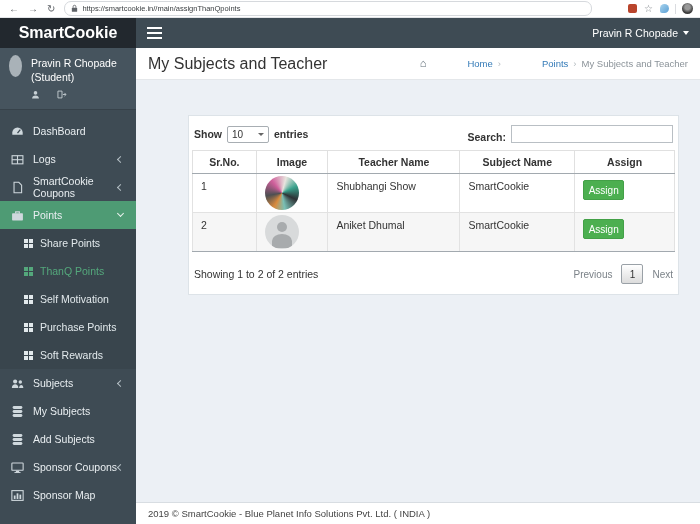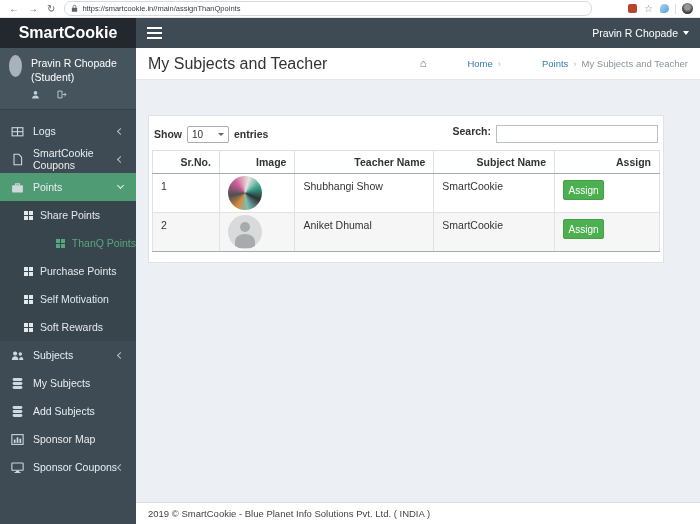--- a/index.html
+++ b/index.html
@@ -41,55 +41,55 @@
   .chev { position:absolute; right:13px; top:12px; width:5px; height:5px;
           border-left:1.5px solid #b6c0c6; border-bottom:1.5px solid #b6c0c6; }
   .chev-l { transform:rotate(45deg); }
   .chev-d { transform:rotate(-45deg); border-color:#eaf2ee; top:10px; }
   .submenu { background:#39454d; }
   .smi { height:28px; display:flex; align-items:center; padding-left:24px;
          color:#e2e9ec; font-size:10.5px; cursor:pointer; }
   .grid-ic { width:4px; height:4px; background:currentColor; display:inline-block; margin-right:12px;
              box-shadow:5px 0 0 currentColor, 0 5px 0 currentColor, 5px 5px 0 currentColor;
              position:relative; top:-2px; }
-  .smi.active { color:#54a87c;justify-content:flex-end; }
+  .smi.active { color:#54a87c; }
 
   
   .main { position:absolute; top:18px; left:136px; width:564px; height:506px; background:#ecf0f5; }
   .topbar { height:30px; background:#3e4b54; display:flex; align-items:center; padding:0 11px; }
   .hamburger { width:15px; display:flex; flex-direction:column; gap:2.5px; cursor:pointer; }
   .hamburger span { height:2.5px; background:#fff; }
   .topuser { margin-left:auto; color:#fff; font-size:10.5px; display:flex; align-items:center;
              gap:5px; cursor:pointer; }
   .caret-down { width:0; height:0; border-left:3.5px solid transparent; border-right:3.5px solid transparent;
                 border-top:4px solid #fff; }
 
   .pagehead { height:32px; background:#fff; display:flex; align-items:center; padding:0 12px;
               border-bottom:1px solid #e4e7ea; }
   .pagehead h1 { font-size:16px; font-weight:400; color:#333; }
   .breadcrumb { margin-left:auto; font-size:9.5px; display:flex; align-items:center; gap:5px; }
   .breadcrumb a { color:#337ab7; text-decoration:none; cursor:pointer;margin-left:36px; }
   .home-ic { color:#5f6d77; font-size:11px; line-height:1; }
   .bsep { color:#b0b8bd; }
   .bcur { color:#8b9399; }
 
-  .content { padding:35px 36px 0 12px; height:398px; }
+  .content { padding:35px 21px 0 12px; height:398px;margin-left:40px; }
   .panel { background:#fff; border:1px solid #dde3e8; padding:8px 3px 10px 3px; }
   .controls { display:flex; align-items:center; height:20px; margin:0 2px 6px 2px;
               font-size:10.5px; color:#333; font-weight:700; }
   .select { border:1px solid #a8aeb3; border-radius:2px; height:17px; width:42px; margin:0 5px;
             display:flex; align-items:center; justify-content:space-between; padding:0 4px;
             font-size:10px; font-weight:400; cursor:pointer; background:#fff; }
   .sel-caret { width:0; height:0; border-left:3px solid transparent; border-right:3px solid transparent;
                border-top:3.5px solid #666; }
-  .searchbox { margin-left:auto; display:flex; align-items:flex-start; gap:5px; }
+  .searchbox { margin-left:auto; display:flex; align-items:flex-end; gap:5px; }
   .searchbox input { width:162px; height:18px; border:1px solid #b9bfc4; padding:0 4px; font-size:10px; }
 
   table { width:100%; border-collapse:collapse; font-size:10.5px; color:#333; }
-  thead th { border:1px solid #e0e0e0; border-bottom:1.5px solid #a2a9af; text-align:right;
+  thead th { border:1px solid #e0e0e0; border-bottom:1.5px solid #a2a9af; text-align:center;
              padding:5px 8px; height:22px; font-weight:700; }
   tbody td { border:1px solid #e2e2e2; padding:2px 8px; height:38px; vertical-align:middle; }
   tbody tr:last-child td { border-bottom:1.5px solid #a2a9af; }
   tr.even td { background:#f6f6f6; }
   .col-sr{width:13.2%} .col-img{width:14.9%} .col-tn{width:27.4%} .col-sn{width:23.8%} .col-as{width:20.7%}
   td.top { vertical-align:top; padding-top:6px; }
   .avatar { width:34px; height:34px; border-radius:50%; }
   .avatar.photo { background:conic-gradient(from 210deg,#d98a3c,#4d4f52 50deg,#cf5f9b 110deg,
                   #e8e4de 165deg,#39a18c 215deg,#2e3235 265deg,#7ac0b5 320deg,#d98a3c); }
   .avatar.ph { background:#d8dadb; position:relative; overflow:hidden; }
@@ -147,20 +147,27 @@
       <svg width="10" height="9" viewBox="0 0 11 10" stroke="currentColor" fill="none">
           <path d="M1 1.2h4.5v7.6H1z"></path>
           <path d="M6.5 5h3.2"></path>
           <path d="M8.2 3.2L10 5 8.2 6.8"></path>
         </svg>
     </div>
   </div>
 
   <nav class="menu">
     <div class="mi">
+      <svg class="ic" viewBox="0 0 12 12">
+          <path d="M6 2.2A4.8 4.8 0 0 0 1.2 7v2h9.6V7A4.8 4.8 0 0 0 6 2.2z" fill="currentColor"></path>
+          <line x1="6" y1="7.5" x2="8.6" y2="4.2" stroke="#3e4b54" stroke-width="1.2"></line>
+        </svg>
+      <span>DashBoard</span>
+    </div>
+    <div class="mi">
       <svg class="ic" viewBox="0 0 12 12" stroke="currentColor" fill="none">
           <rect x="1" y="2.5" width="10" height="7.5"></rect>
           <line x1="1" y1="6.2" x2="11" y2="6.2"></line>
           <line x1="6" y1="2.5" x2="6" y2="10"></line>
         </svg>
       <span>Logs</span>
       <span class="chev chev-l"></span>
     </div>
     <div class="mi">
       <svg class="ic" viewBox="0 0 12 12">
@@ -182,25 +189,25 @@
       <div class="smi">
         <span class="grid-ic"></span>
         <span>Share Points</span>
       </div>
       <div class="smi active">
         <span class="grid-ic"></span>
         <span>ThanQ Points</span>
       </div>
       <div class="smi">
         <span class="grid-ic"></span>
+        <span>Self Motivation</span>
+      </div>
+      <div class="smi">
+        <span class="grid-ic"></span>
         <span>Purchase Points</span>
-      </div>
-      <div class="smi">
-        <span class="grid-ic"></span>
-        <span>Self Motivation</span>
       </div>
       <div class="smi">
         <span class="grid-ic"></span>
         <span>Soft Rewards</span>
       </div>
     </div>
 
     <div class="mi">
       <svg class="ic" viewBox="0 0 12 12" fill="currentColor">
           <circle cx="3.8" cy="4.2" r="1.9"></circle>
@@ -222,35 +229,35 @@
     <div class="mi">
       <svg class="ic" viewBox="0 0 12 12" fill="currentColor">
           <rect x="1.5" y="1" width="9" height="2.6" rx="1.3"></rect>
           <rect x="1.5" y="4.7" width="9" height="2.6" rx="1.3"></rect>
           <rect x="1.5" y="8.4" width="9" height="2.6" rx="1.3"></rect>
         </svg>
       <span>Add Subjects</span>
     </div>
     <div class="mi">
       <svg class="ic" viewBox="0 0 12 12">
+          <rect x="0.8" y="1.8" width="10.4" height="6.8" rx="0.6" fill="none" stroke="currentColor"></rect>
+          <rect x="4.5" y="9" width="3" height="1.2" fill="currentColor"></rect>
+          <rect x="3.2" y="10.2" width="5.6" height="0.9" fill="currentColor"></rect>
+        </svg>
+      <span>Sponsor Coupons</span>
+      <span class="chev chev-l"></span>
+    </div>
+    <div class="mi">
+      <svg class="ic" viewBox="0 0 12 12">
           <rect x="0.8" y="1.5" width="10.4" height="9" fill="none" stroke="currentColor"></rect>
           <rect x="2.6" y="6" width="1.6" height="3.2" fill="currentColor"></rect>
           <rect x="5.2" y="4" width="1.6" height="5.2" fill="currentColor"></rect>
           <rect x="7.8" y="5.2" width="1.6" height="4" fill="currentColor"></rect>
         </svg>
       <span>Sponsor Map</span>
-    </div>
-    <div class="mi">
-      <svg class="ic" viewBox="0 0 12 12">
-          <rect x="0.8" y="1.8" width="10.4" height="6.8" rx="0.6" fill="none" stroke="currentColor"></rect>
-          <rect x="4.5" y="9" width="3" height="1.2" fill="currentColor"></rect>
-          <rect x="3.2" y="10.2" width="5.6" height="0.9" fill="currentColor"></rect>
-        </svg>
-      <span>Sponsor Coupons</span>
-      <span class="chev chev-l"></span>
     </div>
   </nav>
 </aside>
 
 <div class="main">
   <div class="topbar">
     <div class="hamburger">
         <span></span>
         <span></span>
         <span></span>
@@ -314,20 +321,28 @@
             <td>
                 <div class="avatar ph"></div>
               </td>
             <td class="top">Aniket Dhumal</td>
             <td class="top">SmartCookie</td>
             <td class="top"><button class="assign">Assign</button></td>
           </tr>
         </tbody>
       </table>
 
+      <div class="tfoot">
+        <span>Showing 1 to 2 of 2 entries</span>
+        <div class="pager">
+          <span class="pbtn">Previous</span>
+          <span class="pnum">1</span>
+          <span class="pbtn">Next</span>
+        </div>
+      </div>
 
     </div>
   </div>
 
   <div class="footer">
     <span>2019 © SmartCookie - Blue Planet Info Solutions Pvt. Ltd. ( INDIA )</span>
   </div>
 </div>
 
 </body></html>

